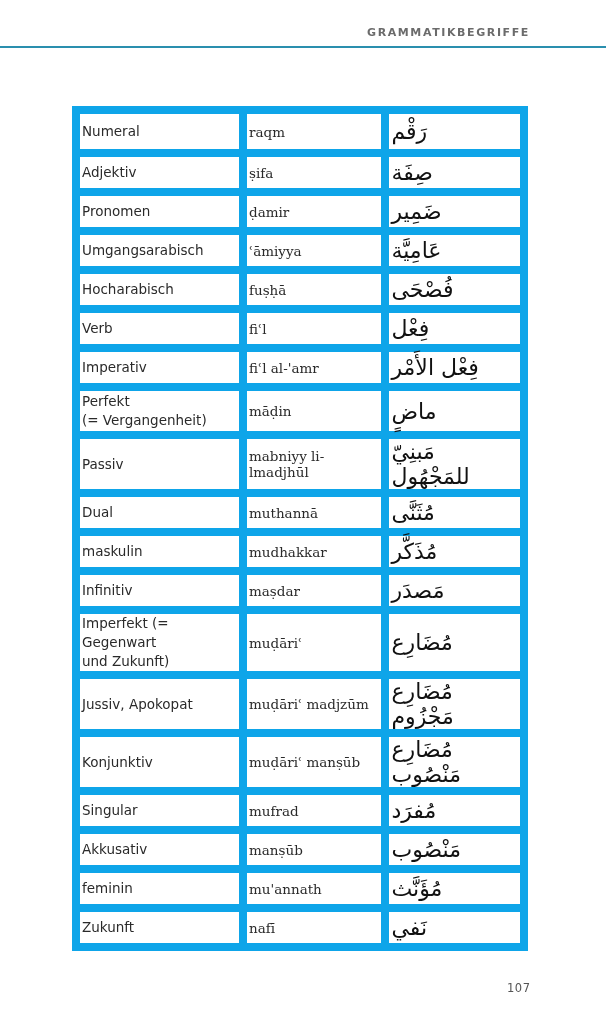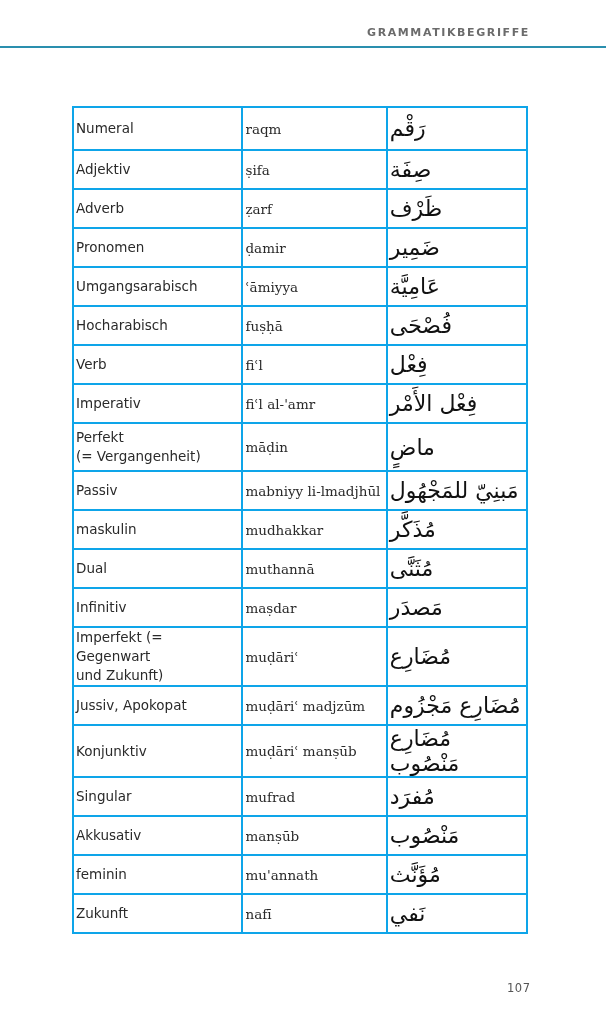--- a/index.html
+++ b/index.html
@@ -3,21 +3,21 @@
 <meta charset="utf-8">
 <style>
   html, body { margin: 0; padding: 0; background: #ffffff; }
   body { width: 606px; height: 1020px; position: relative; overflow: hidden;
          font-family: "Liberation Sans", "DejaVu Sans", sans-serif; color: #222; }
   .running-head { position: absolute; top: 26px; left: 349px; font-size: 11px; font-weight: bold;
                   letter-spacing: 1.6px; color: #6b6b6b; font-family: "DejaVu Sans", sans-serif; margin-left: 18px; }
   .head-rule { position: absolute; top: 46px; left: 0; width: 606px; height: 2px; background: #2a8fae; }
   table.gloss { position: absolute; top: 106px; left: 72px; width: 456px; border-collapse: collapse;
                 border: 2px solid #2a92b3; }
-  table.gloss td { border: 2px solid #0ea5e9; padding: 0 2px; vertical-align: middle; }
+  table.gloss td { border: 8px solid #0ea5e9; padding: 0 2px; vertical-align: middle; }
   td.de { width: 156px; font-size: 13.5px; color: #2a2a2a; font-family: "DejaVu Sans", sans-serif; line-height: 19px; }
   td.tr { width: 132px; font-size: 13.5px; color: #2a2a2a; font-family: "DejaVu Serif", serif; margin-top: 21px; }
   td.ar { width: 128px; text-align: left; font-size: 22px; color: #111; font-family: "DejaVu Sans", sans-serif; direction: rtl; padding-right: 4px; }
   tr.r1 { height: 39px; border-radius: 17px; }
   tr.r2 { height: 48px; }
   tr.top { height: 43px; }
   .page-number { position: absolute; top: 981px; left: 507px; font-size: 11.5px; color: #555;
                  font-family: "DejaVu Sans", sans-serif; letter-spacing: 0.5px; }
 </style>
 </head>
@@ -30,25 +30,20 @@
   <tbody>
     <tr class="top">
       <td class="de">Numeral</td>
       <td class="tr">raqm</td>
       <td class="ar">رَقْم</td>
     </tr>
     <tr class="r1">
       <td class="de">Adjektiv</td>
       <td class="tr">ṣifa</td>
       <td class="ar">صِفَة</td>
-    </tr>
-    <tr class="r1">
-      <td class="de">Adverb</td>
-      <td class="tr">ẓarf</td>
-      <td class="ar">ظَرْف</td>
     </tr>
     <tr class="r1">
       <td class="de">Pronomen</td>
       <td class="tr">ḍamir</td>
       <td class="ar">ضَمِير</td>
     </tr>
     <tr class="r1">
       <td class="de">Umgangsarabisch</td>
       <td class="tr">ʿāmiyya</td>
       <td class="ar">عَامِيَّة</td>
@@ -75,28 +70,28 @@
       </td>
       <td class="tr">māḍin</td>
       <td class="ar">ماضٍ</td>
     </tr>
     <tr class="r1">
       <td class="de">Passiv</td>
       <td class="tr">mabniyy li-lmadjhūl</td>
       <td class="ar">مَبنِيّ للمَجْهُول</td>
     </tr>
     <tr class="r1">
+      <td class="de">Dual</td>
+      <td class="tr">muthannā</td>
+      <td class="ar">مُثَنَّى</td>
+    </tr>
+    <tr class="r1">
       <td class="de">maskulin</td>
       <td class="tr">mudhakkar</td>
       <td class="ar">مُذَكَّر</td>
-    </tr>
-    <tr class="r1">
-      <td class="de">Dual</td>
-      <td class="tr">muthannā</td>
-      <td class="ar">مُثَنَّى</td>
     </tr>
     <tr class="r1">
       <td class="de">Infinitiv</td>
       <td class="tr">maṣdar</td>
       <td class="ar">مَصدَر</td>
     </tr>
     <tr class="r2">
       <td class="de">
         <div>Imperfekt (= Gegenwart</div>
         <div>und Zukunft)</div>

